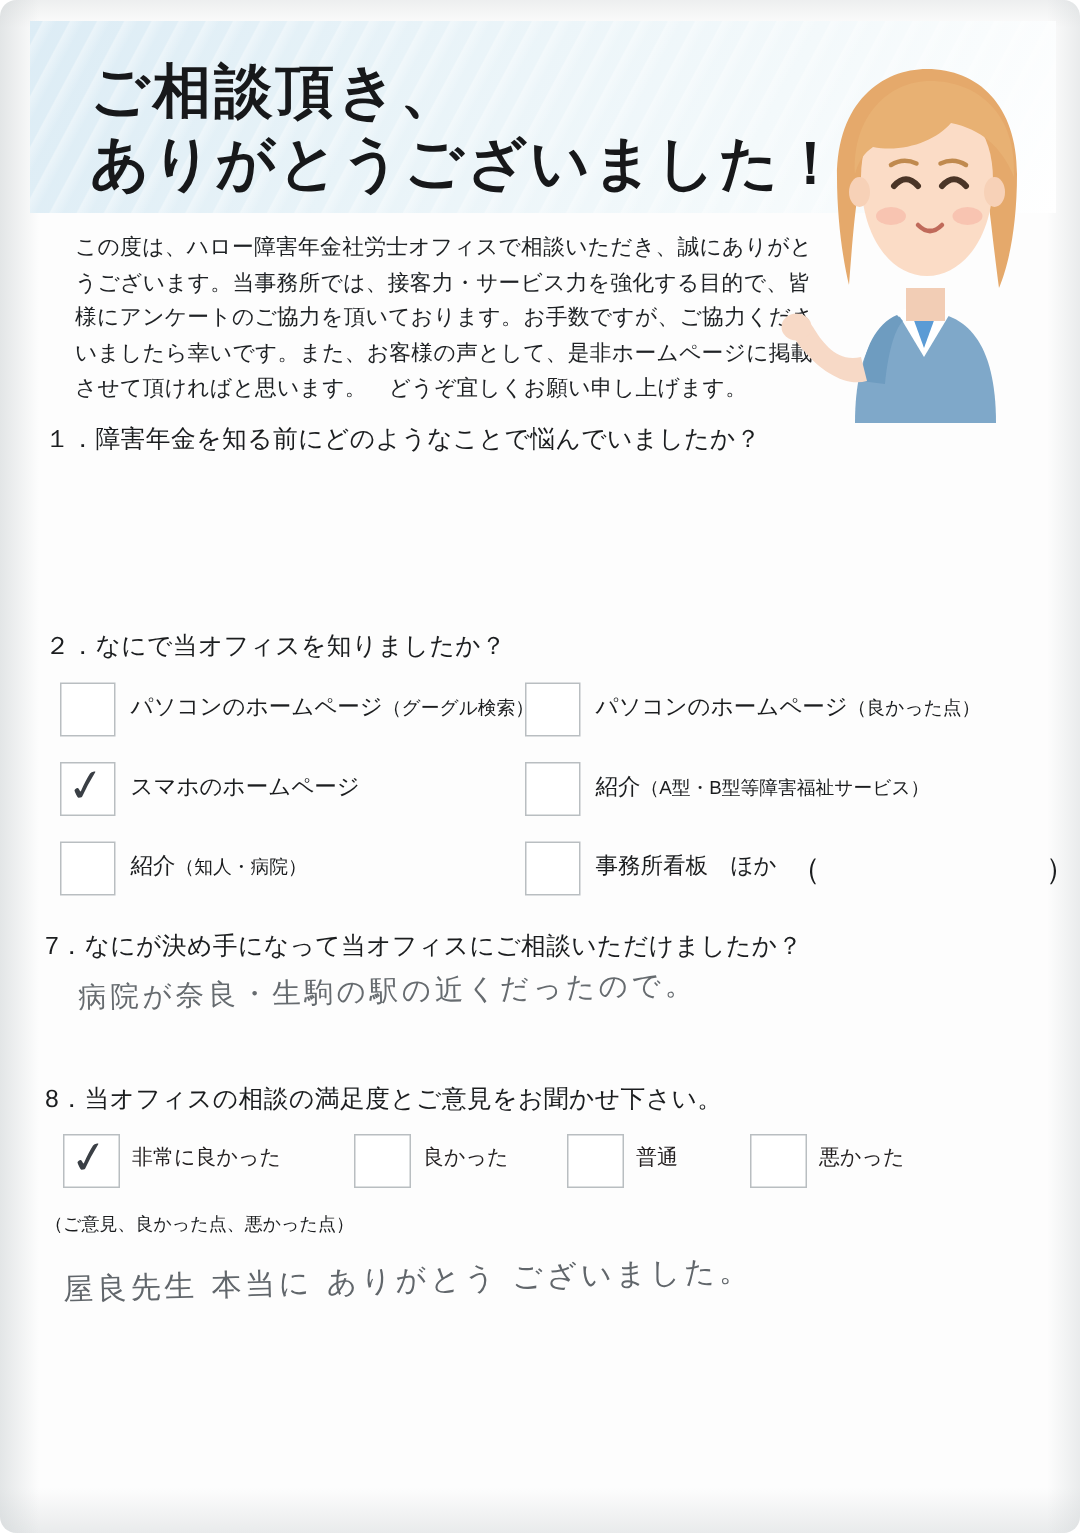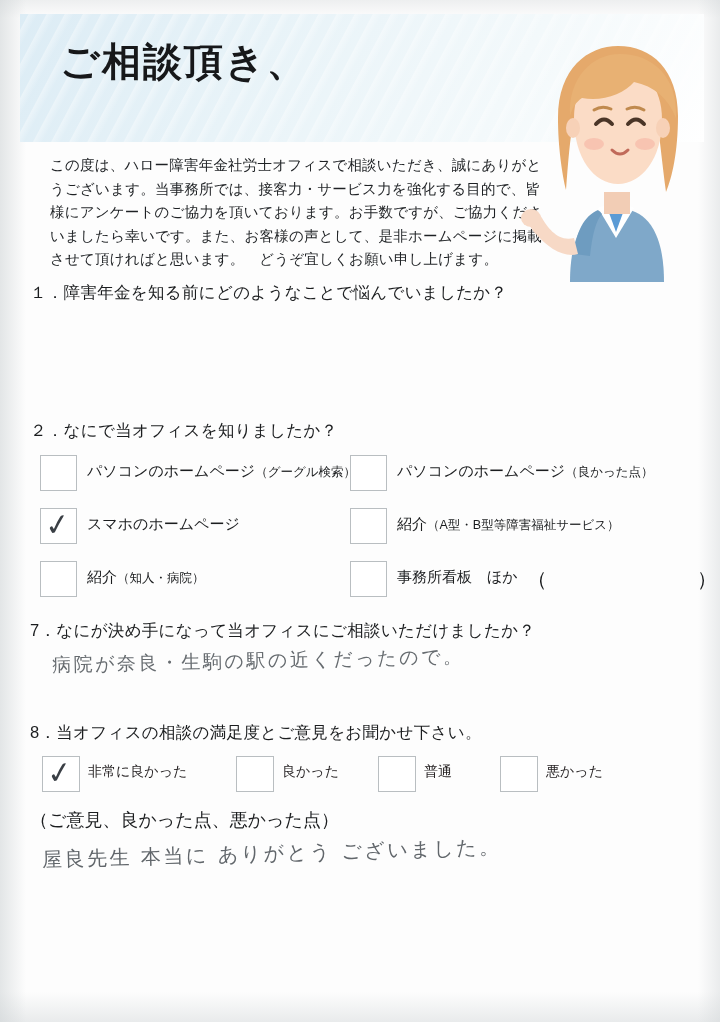--- a/index.html
+++ b/index.html
@@ -19,20 +19,21 @@
   
   .page {
     position: absolute;
     inset: 0;
     background:
       linear-gradient(to right, rgba(205,210,212,0.55) 0px, rgba(255,255,255,0) 26px),
       linear-gradient(to left, rgba(210,214,216,0.45) 0px, rgba(255,255,255,0) 22px),
       linear-gradient(to bottom, rgba(208,212,214,0.35) 0px, rgba(255,255,255,0) 18px),
       linear-gradient(to top, rgba(208,212,214,0.45) 0px, rgba(255,255,255,0) 30px),
       #fdfdfd;
+    border-radius: 11px;
   }
 
   
   .header {
     position: absolute;
     left: 20px;
     top: 14px;
     width: 684px;
     height: 260px;
   }
@@ -205,34 +206,35 @@
     position: absolute;
     left: 46px;
     top: 7px;
     font-size: 14px;
     white-space: nowrap;
   }
   .opinion-note {
     position: absolute;
     left: 30px;
     top: 808px;
-    font-size: 18px;
+    font-size: 12px;
     color: #1b1d1f;
   }
 </style>
 </head>
 <body>
 
 <div class="page">
 
   <div class="header">
     <div class="header-bg"></div>
 
     <div class="title-block">
       <div class="title-line">ご相談頂き、</div>
+      <div class="title-line">ありがとうございました！</div>
     </div>
 
     <svg class="illo" viewBox="0 0 190 250">
 
       <path d="M58 250 C58 196 78 176 104 176 C132 176 152 196 152 250 Z" fill="#7fa8c9"></path>
       <path d="M86 176 L104 206 L122 176 C116 172 92 172 86 176 Z" fill="#ffffff"></path>
       <path d="M96 178 L104 200 L112 178 Z" fill="#5b9bd5"></path>
       <path d="M86 178 C72 184 64 200 62 222 L78 224 C80 204 84 188 90 182 Z" fill="#6e9cc0"></path>
 
       <path d="M62 206 C46 210 36 196 30 186 C27 181 21 180 18 184 C15 189 18 196 24 202 C36 216 52 226 66 222 Z" fill="#f7d9c6"></path>

